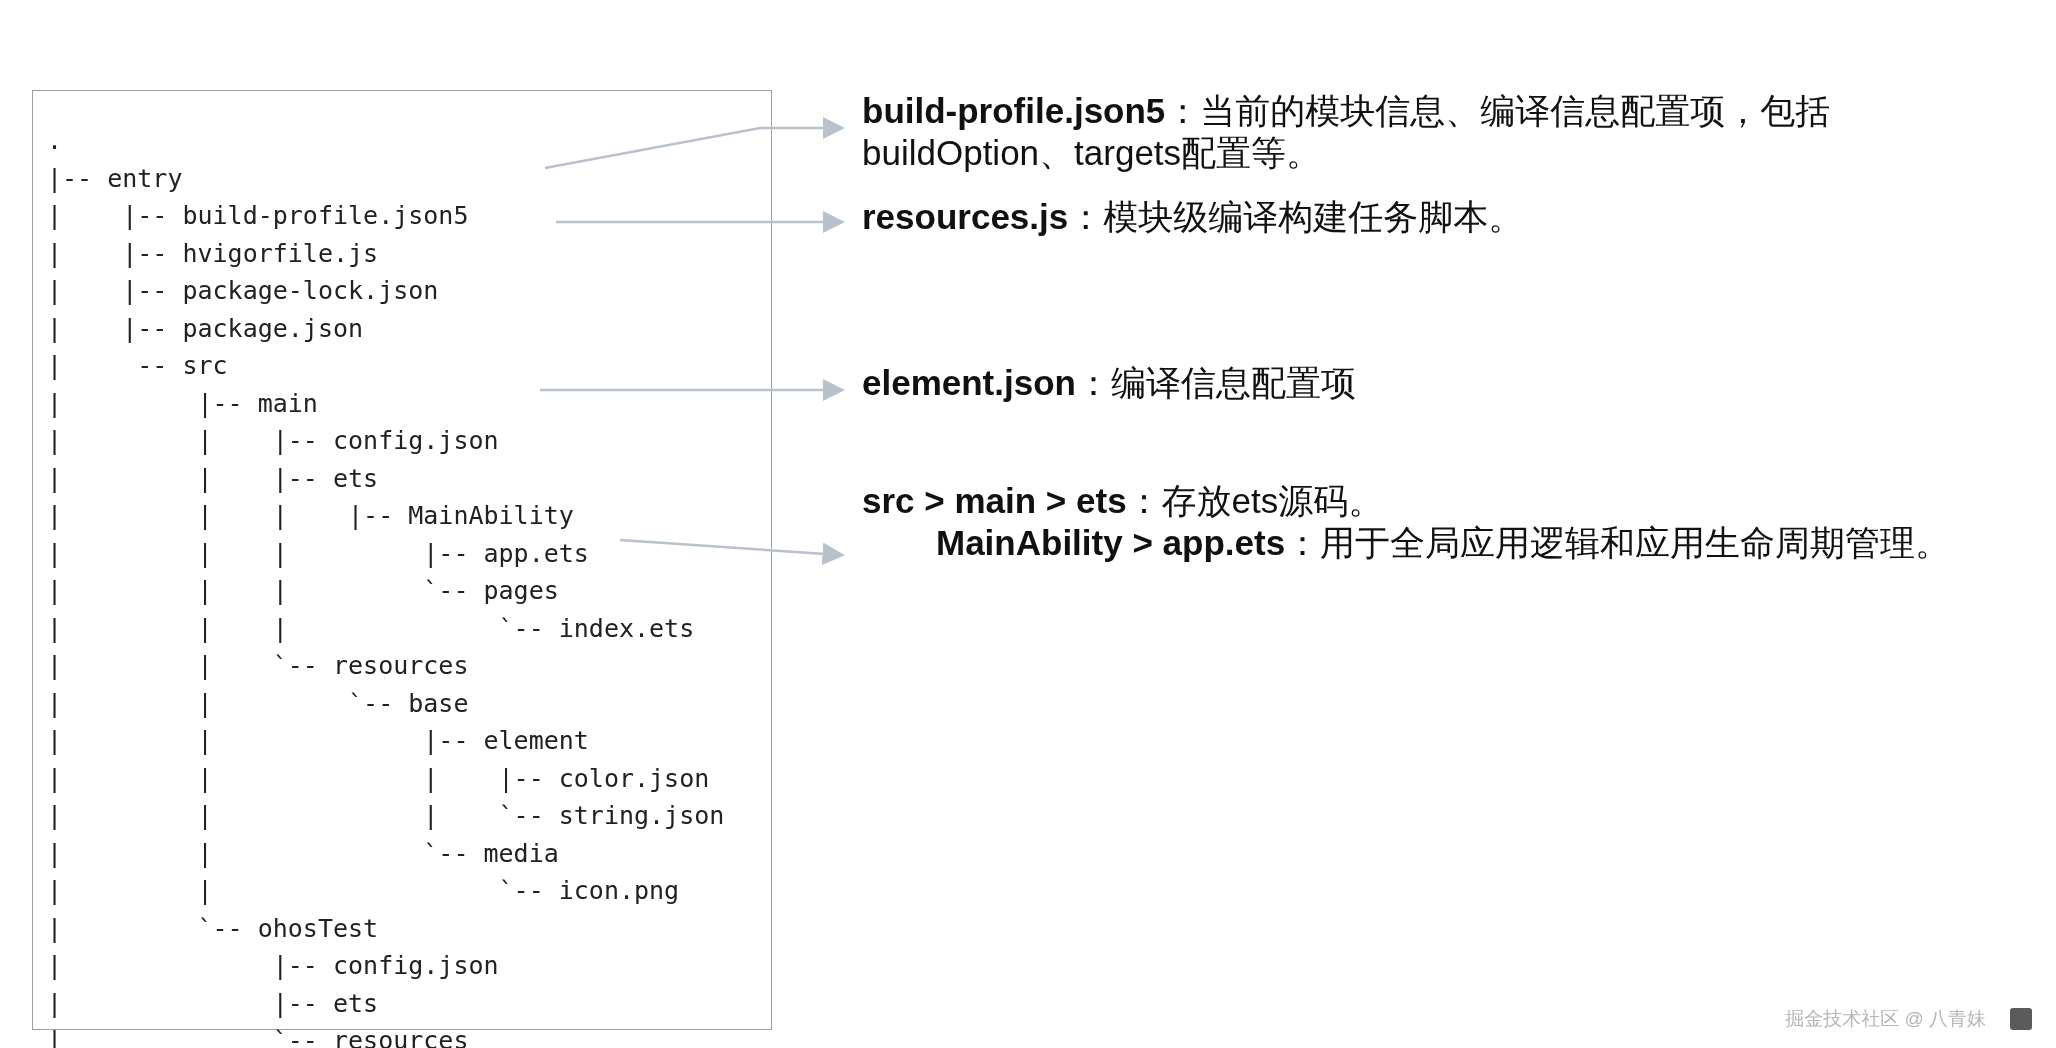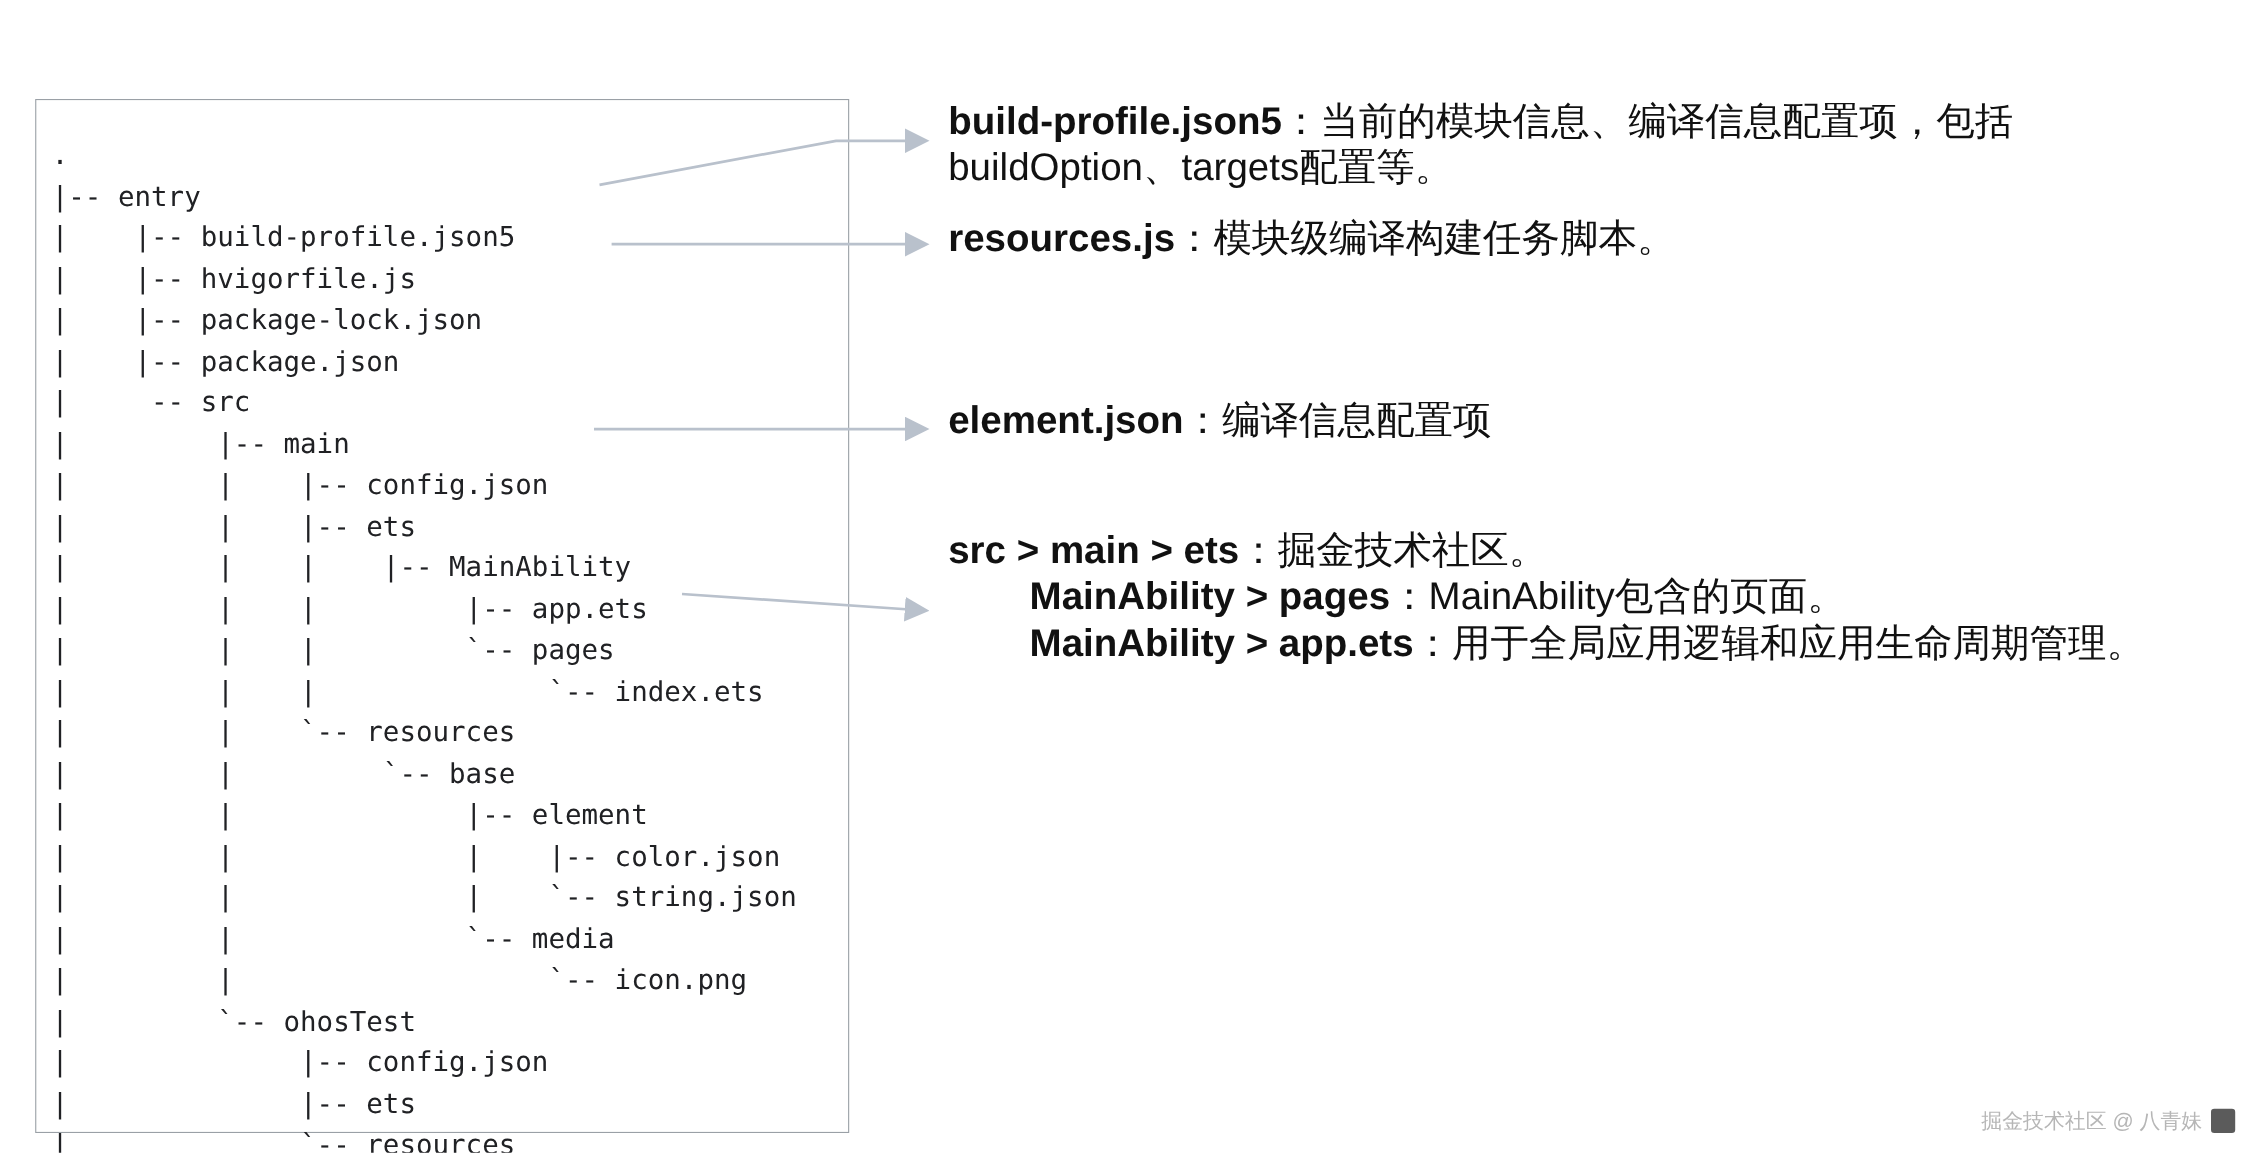--- a/index.html
+++ b/index.html
@@ -68,21 +68,21 @@
 
   
   #watermark {
     position: absolute;
     right: 24px;
     bottom: 16px;
     font-size: 19px;
     color: #b6b6b6;
     display: flex;
     align-items: center;
-    gap: 8px;
+    gap: 24px;
   }
   #watermark .wm-bar {
     display: inline-block;
     width: 22px;
     height: 22px;
     background: #5b5b5b;
     border-radius: 3px;
   }
 </style>
 </head>
@@ -140,24 +140,21 @@
 <div class="annot" id="annot-hvigor">
   <b>resources.js</b><span>：模块级编译构建任务脚本。</span>
 </div>
 
 <div class="annot" id="annot-config">
   <b>element.json</b><span>：编译信息配置项</span>
 </div>
 
 <div class="annot" id="annot-src">
   <div>
-    <b>src &gt; main &gt; ets</b><span>：掘金技术社区。</span>
-  </div>
-  <div class="sub-line">
-    <b>MainAbility &gt; pages</b><span>：MainAbility包含的页面。</span>
+    <b>src &gt; main &gt; ets</b><span>：存放ets源码。</span>
   </div>
   <div class="sub-line">
     <b>MainAbility &gt; app.ets</b><span>：用于全局应用逻辑和应用生命周期管理。</span>
   </div>
 </div>
 
 <div id="watermark">
   <span>掘金技术社区 @ 八青妹</span>
   <span class="wm-bar"></span>
 </div>

